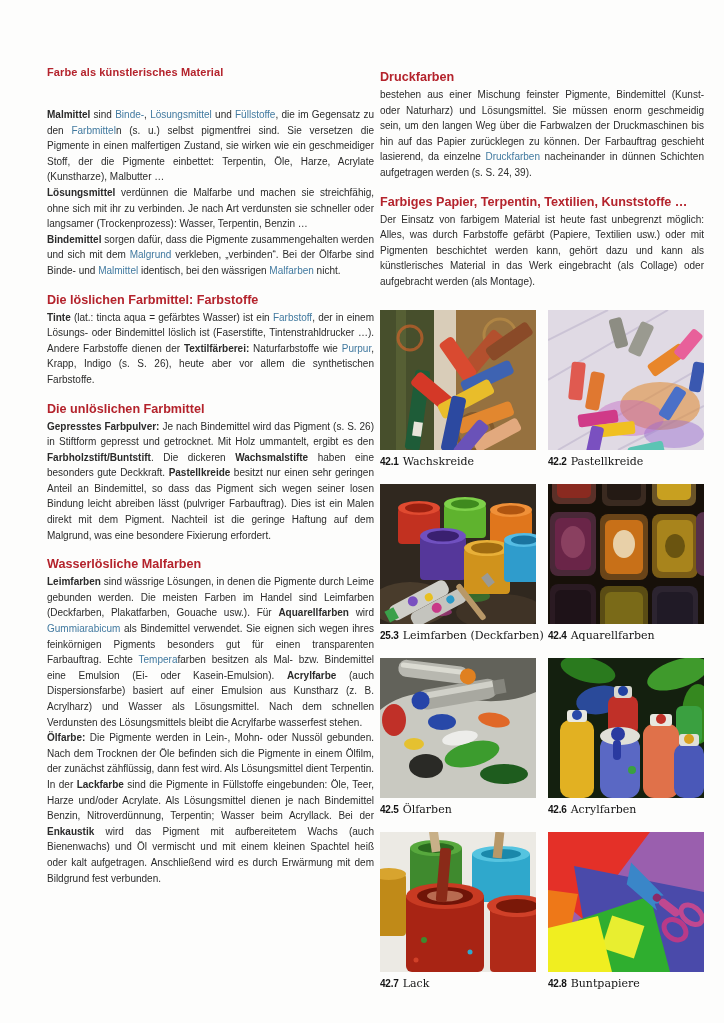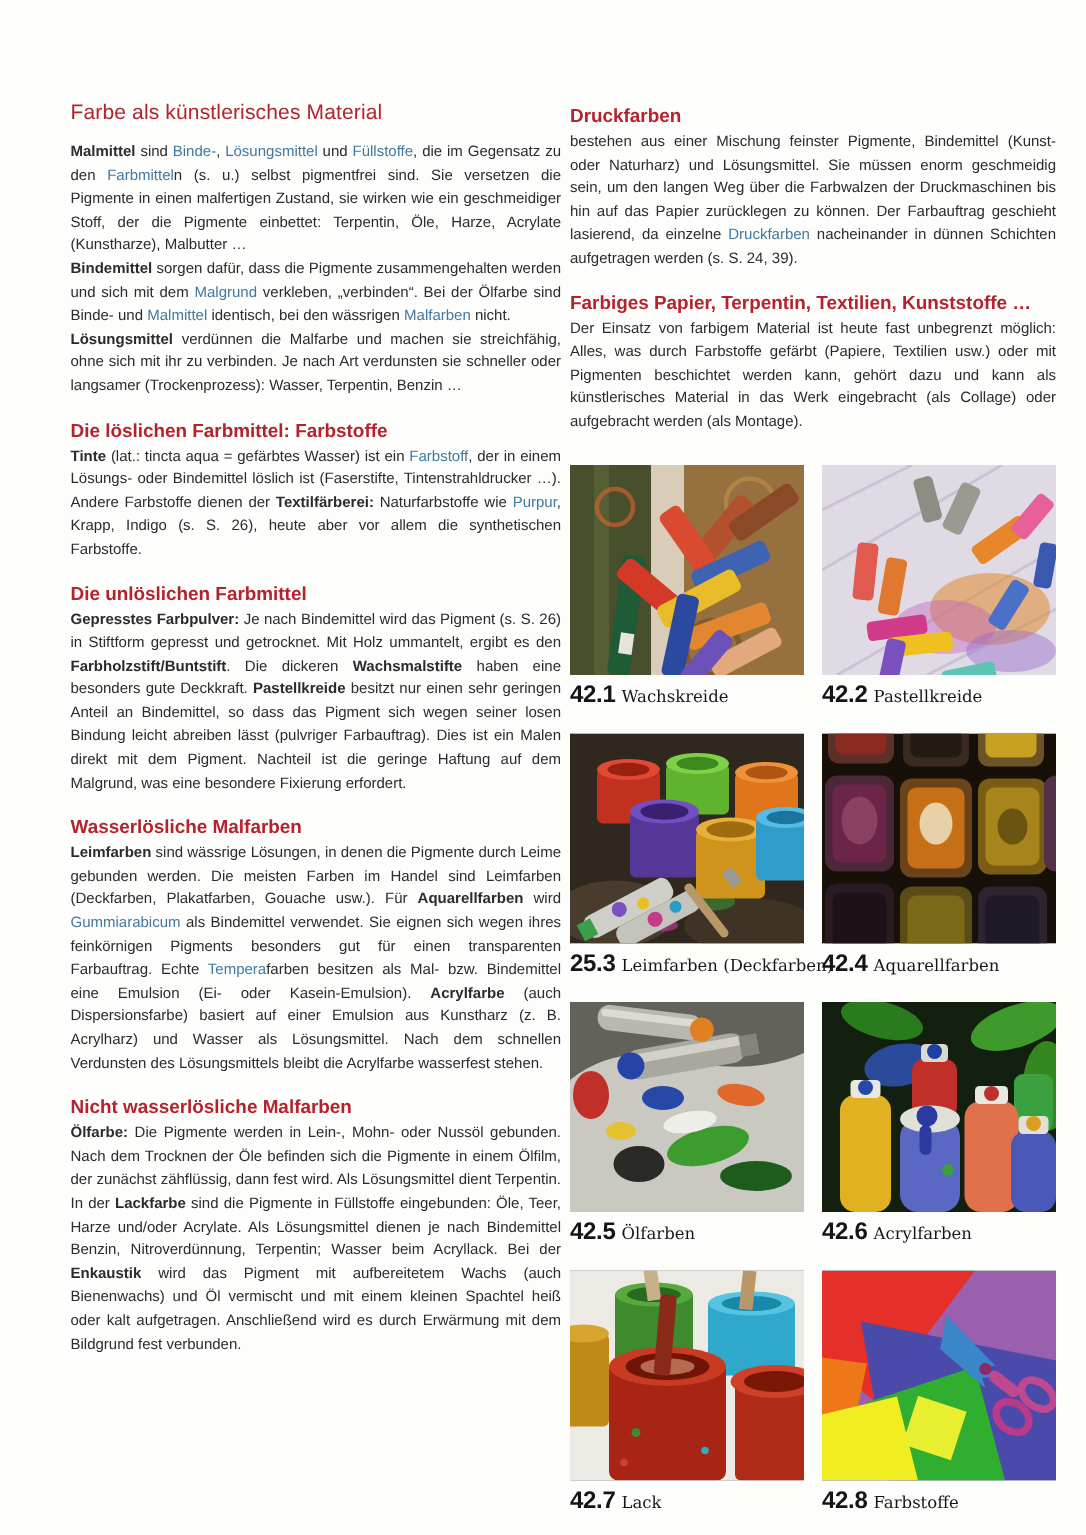--- a/index.html
+++ b/index.html
@@ -4,63 +4,62 @@
 <style>
   html,body{margin:0;padding:0;}
   body{
     width:724px;height:1023px;position:relative;background:#fdfdfc;
     font-family:"Liberation Sans",sans-serif;color:var(--body-text,#2b2b2b);
     overflow:hidden;
   }
   .col{position:absolute;}
   .col-left{left:47px;top:66px;width:327px;}
   .col-right{left:380px;top:70px;width:324px;}
-  h1{font-size:14px;font-weight:normal;color:var(--heading-red,#b4232c);margin:0 0 12px 0;letter-spacing:.1px;}
+  h1{font-size:11px;font-weight:bold;color:var(--heading-red,#b4232c);margin:0 0 29px 0;letter-spacing:.1px;}
   h2{font-size:12.6px;font-weight:bold;color:var(--heading-red,#b4232c);margin:14px 0 3px 0;}
   .col-right section:first-of-type h2{margin-top:0;}
   p.body{font-size:10px;line-height:15.6px;text-align:justify;margin:0;}
   .f-b{font-weight:bold;}
   .f-i{}
   .f-l{color:var(--link-blue,#41799f);}
   .figures{margin-top:20px;display:grid;grid-template-columns:156px 156px;column-gap:12px;}
   figure{margin:0 0 16px 0;}
   .ph{width:156px;height:140px;overflow:hidden;background:#999;}
   .ph svg{display:block;width:100%;height:100%;}
   figcaption{margin-top:5px;font-family:"DejaVu Serif",serif;font-size:11px;color:#151515;white-space:nowrap;}
-  .fig-num{font-weight:bold;font-family:"Liberation Sans",sans-serif;font-size:16px;margin-right:4px;letter-spacing:-.2px;}
+  .fig-num{font-weight:bold;font-family:"Liberation Sans",sans-serif;font-size:10px;margin-right:4px;letter-spacing:-.2px;}
 </style>
 </head>
 <body>
 
 <div class="col col-left">
   <h1>Farbe als künstlerisches Material</h1>
 
   <section>
     <p class="body"><span class="f-b">Malmittel</span><span> sind </span><span class="f-l">Binde-</span><span>, </span><span class="f-l">Lösungsmittel</span><span> und </span><span class="f-l">Füllstoffe</span><span>, die im Gegensatz zu den </span><span class="f-l">Farbmittel</span><span>n (s. u.) selbst pigmentfrei sind. Sie versetzen die Pigmente in einen malfertigen Zustand, sie wirken wie ein geschmeidiger Stoff, der die Pigmente einbettet: Terpentin, Öle, Harze, Acrylate (Kunstharze), Malbutter …</span></p>
+    <p class="body"><span class="f-b">Lösungsmittel</span><span> verdünnen die Malfarbe und machen sie streichfähig, ohne sich mit ihr zu verbinden. Je nach Art verdunsten sie schneller oder langsamer (Trockenprozess): Wasser, Terpentin, Benzin …</span></p>
     <p class="body"><span class="f-b">Bindemittel</span><span> sorgen dafür, dass die Pigmente zusammengehalten werden und sich mit dem </span><span class="f-l">Malgrund</span><span> verkleben, „verbinden“. Bei der Ölfarbe sind Binde- und </span><span class="f-l">Malmittel</span><span> identisch, bei den wässrigen </span><span class="f-l">Malfarben</span><span> nicht.</span></p>
-    <p class="body"><span class="f-b">Lösungsmittel</span><span> verdünnen die Malfarbe und machen sie streichfähig, ohne sich mit ihr zu verbinden. Je nach Art verdunsten sie schneller oder langsamer (Trockenprozess): Wasser, Terpentin, Benzin …</span></p>
   </section>
 
   <section>
     <h2>Die löslichen Farbmittel: Farbstoffe</h2>
     <p class="body"><span class="f-b">Tinte</span><span> (lat.: </span><span class="f-i">tincta aqua</span><span> = gefärbtes Wasser) ist ein </span><span class="f-l">Farbstoff</span><span>, der in einem Lösungs- oder Bindemittel löslich ist (Faserstifte, Tintenstrahldrucker …). Andere Farbstoffe dienen der </span><span class="f-b">Textilfärberei:</span><span> Naturfarbstoffe wie </span><span class="f-l">Purpur</span><span>, </span><span class="f-i">Krapp</span><span>, </span><span class="f-i">Indigo</span><span> (s. S. 26), heute aber vor allem die synthetischen Farbstoffe.</span></p>
   </section>
 
   <section>
     <h2>Die unlöslichen Farbmittel</h2>
     <p class="body"><span class="f-b">Gepresstes Farbpulver:</span><span> Je nach Bindemittel wird das Pigment (s. S. 26) in Stiftform gepresst und getrocknet. Mit Holz ummantelt, ergibt es den </span><span class="f-b">Farbholzstift/Buntstift</span><span>. Die dickeren </span><span class="f-b">Wachsmalstifte</span><span> haben eine besonders gute Deckkraft. </span><span class="f-b">Pastellkreide</span><span> besitzt nur einen sehr geringen Anteil an Bindemittel, so dass das Pigment sich wegen seiner losen Bindung leicht abreiben lässt (pulvriger Farbauftrag). Dies ist ein Malen direkt mit dem Pigment. Nachteil ist die geringe Haftung auf dem Malgrund, was eine besondere Fixierung erfordert.</span></p>
   </section>
 
   <section>
     <h2>Wasserlösliche Malfarben</h2>
     <p class="body"><span class="f-b">Leimfarben</span><span> sind wässrige Lösungen, in denen die Pigmente durch Leime gebunden werden. Die meisten Farben im Handel sind Leimfarben (Deckfarben, Plakatfarben, Gouache usw.). Für </span><span class="f-b">Aquarellfarben</span><span> wird </span><span class="f-l">Gummiarabicum</span><span> als Bindemittel verwendet. Sie eignen sich wegen ihres feinkörnigen Pigments besonders gut für einen transparenten Farbauftrag. Echte </span><span class="f-l">Tempera</span><span>farben besitzen als Mal- bzw. Bindemittel eine Emulsion (Ei- oder Kasein-Emulsion). </span><span class="f-b">Acrylfarbe</span><span> (auch Dispersionsfarbe) basiert auf einer Emulsion aus Kunstharz (z. B. Acrylharz) und Wasser als Lösungsmittel. Nach dem schnellen Verdunsten des Lösungsmittels bleibt die Acrylfarbe wasserfest stehen.</span></p>
   </section>
 
   <section>
-    <h2>Nicht wasserlösliche Malfarben</h2>
     <p class="body"><span class="f-b">Ölfarbe:</span><span> Die Pigmente werden in Lein-, Mohn- oder Nussöl gebunden. Nach dem Trocknen der Öle befinden sich die Pigmente in einem Ölfilm, der zunächst zähflüssig, dann fest wird. Als Lösungsmittel dient Terpentin. In der </span><span class="f-b">Lackfarbe</span><span> sind die Pigmente in Füllstoffe eingebunden: Öle, Teer, Harze und/oder Acrylate. Als Lösungsmittel dienen je nach Bindemittel Benzin, Nitroverdünnung, Terpentin; Wasser beim Acryllack. Bei der </span><span class="f-b">Enkaustik</span><span> wird das Pigment mit aufbereitetem Wachs (auch Bienenwachs) und Öl vermischt und mit einem kleinen Spachtel heiß oder kalt aufgetragen. Anschließend wird es durch Erwärmung mit dem Bildgrund fest verbunden.</span></p>
   </section>
 </div>
 
 <div class="col col-right">
   <section>
     <h2>Druckfarben</h2>
     <p class="body"><span>bestehen aus einer Mischung feinster Pigmente, Bindemittel (Kunst- oder Naturharz) und Lösungsmittel. Sie müssen enorm geschmeidig sein, um den langen Weg über die Farbwalzen der Druckmaschinen bis hin auf das Papier zurücklegen zu können. Der Farbauftrag geschieht lasierend, da einzelne </span><span class="f-l">Druckfarben</span><span> nacheinander in dünnen Schichten aufgetragen werden (s. S. 24, 39).</span></p>
   </section>
 
@@ -320,17 +319,17 @@
           </g>
           <g transform="translate(84,26) rotate(38)">
             <path d="M2,4 L48,10 L44,14 L50,18 L46,22 L52,26 L12,24 Z" fill="#3a86c8"></path>
             <rect x="48" y="12" width="24" height="8" rx="4" fill="#c04890"></rect>
             <ellipse cx="82" cy="8" rx="12" ry="8" fill="none" stroke="#c04890" stroke-width="5"></ellipse>
             <ellipse cx="78" cy="30" rx="12" ry="9" fill="none" stroke="#b83a88" stroke-width="5"></ellipse>
             <circle cx="44" cy="16" r="4" fill="#8a2a68"></circle>
           </g>
         </svg>
       </div>
-      <figcaption><span class="fig-num">42.8</span><span class="fig-label">Farbstoffe</span></figcaption>
+      <figcaption><span class="fig-num">42.8</span><span class="fig-label">Buntpapiere</span></figcaption>
     </figure>
 
   </div>
 </div>
 
 </body></html>

